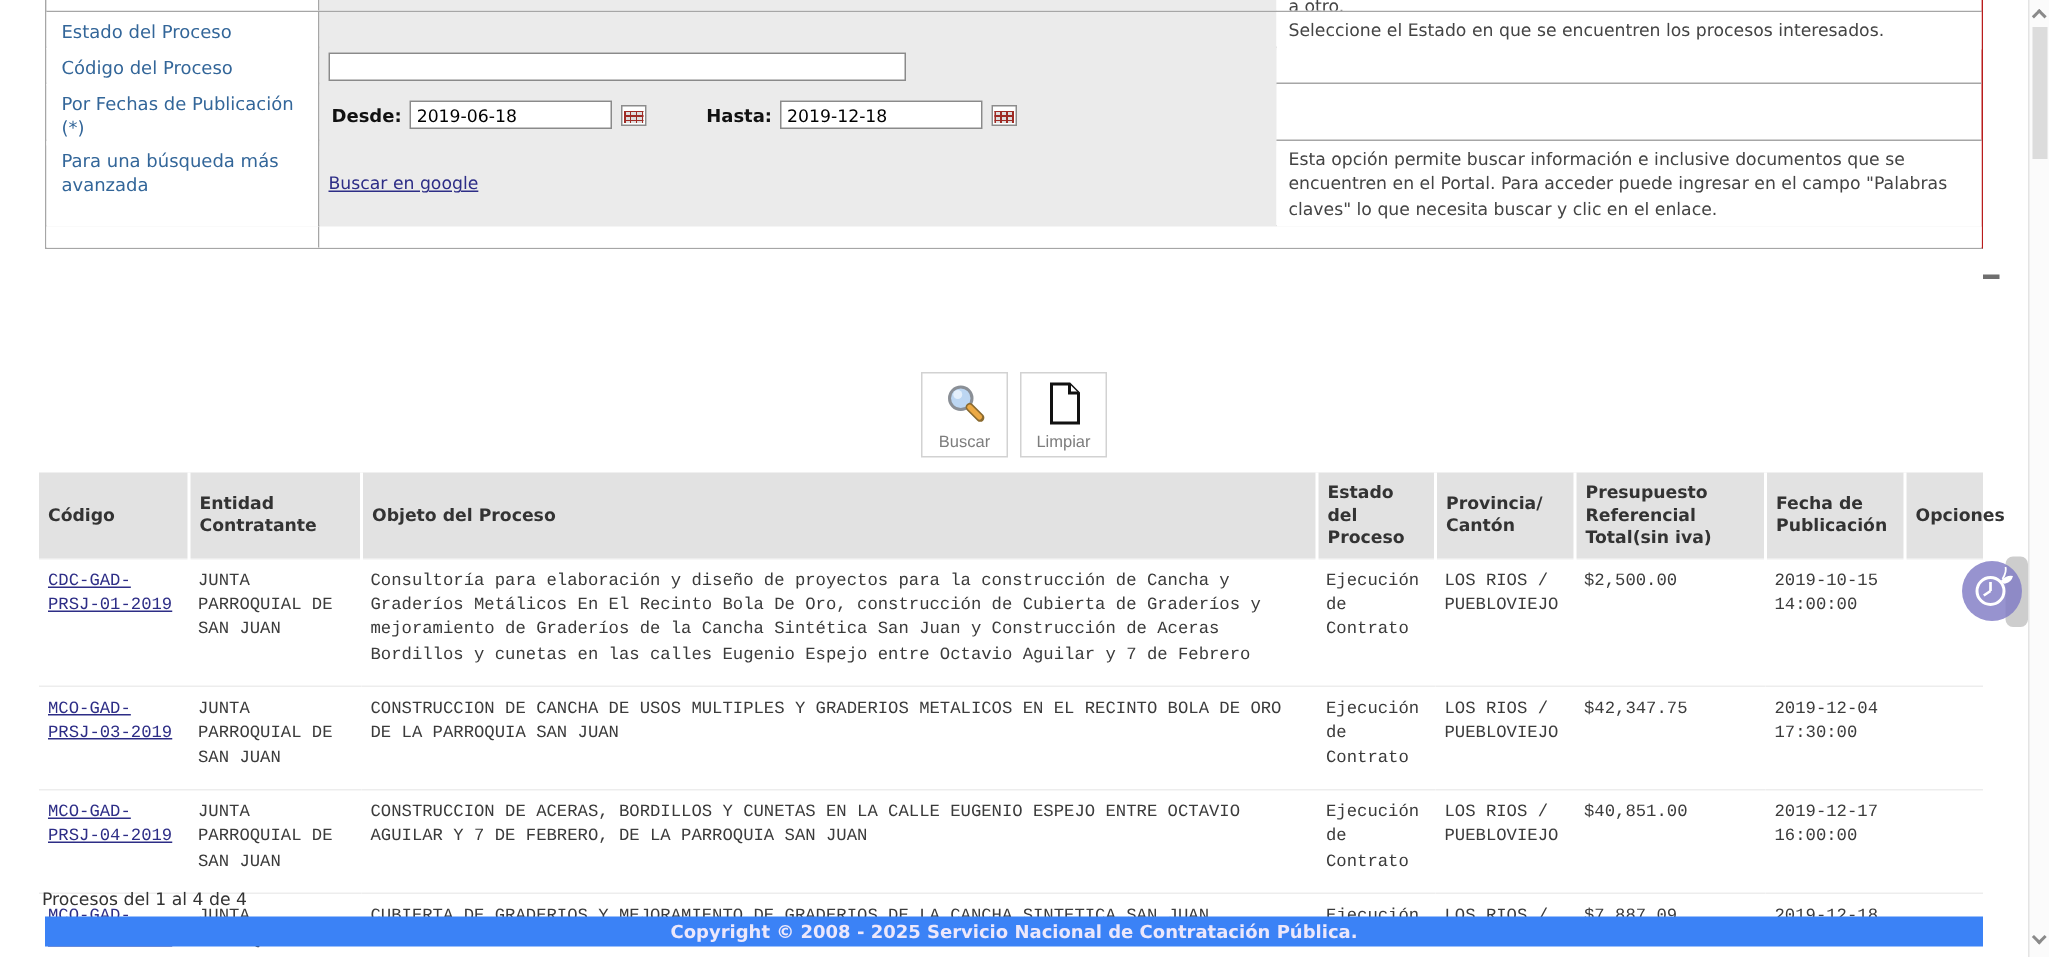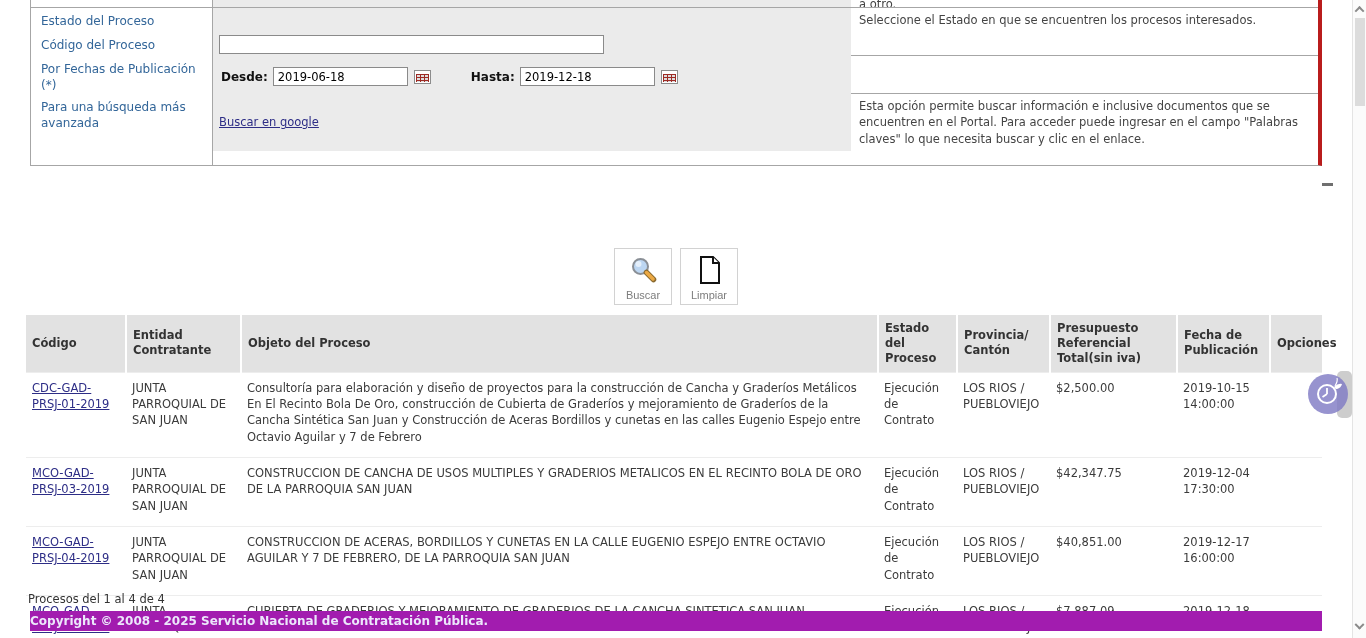--- a/index.html
+++ b/index.html
@@ -2,21 +2,21 @@
 <html><head>
 <meta charset="utf-8">
 <style>
   * { box-sizing: border-box; margin: 0; padding: 0; }
   html,body { width:1366px; height:638px; overflow:hidden; background:#fff;
     font-family:"DejaVu Sans","Liberation Sans",sans-serif; font-size:11.5px; color:#3b3b3b; }
   .page { position:relative; width:1352px; height:638px; }
 
   
   .form-table { position:absolute; left:30px; top:0; width:1292px;
-    border-left:1px solid #a6a6a6; border-right:4px solid #b91c1c; border-bottom:1px solid #a6a6a6; }
+    border-left:1px solid #a6a6a6; border-right:1px solid #b91c1c; border-bottom:1px solid #a6a6a6; }
   .frow { display:grid; grid-template-columns:182px 638px 1fr; border-bottom:1px solid #a6a6a6; }
   .frow.noline { border-bottom:none; }
   .fcell-label { background:#fff; border-right:1px solid #a6a6a6; color:#336699; font-size:12px;
     padding:5px 8px 4px 10px; line-height:1.35; }
   .fcell-mid { background:#ebebeb; padding:3px 6px; display:flex; align-items:center; }
   .fcell-help { background:#fff; color:#444; padding:4px 10px 4px 8px; line-height:1.42; }
   .clipped-row { height:8px; overflow:hidden; }
   .clipped-row .fcell-help { padding-top:0; }
   .clipped-row .clip-text { margin-top:-4px; display:block; }
   .row-tipo { height:37px; }
@@ -46,30 +46,30 @@
   .act-btn { width:58px; height:57px; background:#fff; border:1px solid #d2d2d2; cursor:pointer;
     display:flex; flex-direction:column; align-items:center; justify-content:flex-end; padding-bottom:3px; }
   .act-btn span { color:#7d7d7d; font-size:11px; margin-top:2px; }
 
   
   .results { position:absolute; left:26px; top:315px; width:1296px; border-collapse:collapse; table-layout:fixed; }
   .results th { background:#e2e2e2; color:#333; font-weight:bold; font-size:11.5px; text-align:left;
     vertical-align:middle; padding:6px 6px; height:44px; border-right:2px solid #fff; line-height:1.3; }
   .results td { vertical-align:top; padding:7px 6px 6px 6px; line-height:1.42; color:#3b3b3b;
     border-top:1px solid #ededed; overflow-wrap:break-word; }
-  .results tr.r-tall td { padding-bottom:12px; }
+  .results tr.r-tall td { padding-bottom:12px;font-family:Liberation Mono, monospace; }
   .col-codigo{width:100px;} .col-entidad{width:115px;} .col-objeto{width:637px;}
   .col-estado{width:79px;} .col-prov{width:93px;} .col-pres{width:127px;}
   .col-fecha{width:93px;} .col-opc{width:52px;}
   .code-link { color:#2d2d86; text-decoration:underline; cursor:pointer; }
   .summary { position:absolute; left:28px; top:592px; color:#333; }
 
   
-  .footer { position:absolute; left:30px; top:611px; width:1292px; height:20px; background:#a21caf;
-    color:#ece7fb; font-weight:bold; font-size:12px; display:flex; align-items:center; justify-content:flex-start; }
+  .footer { position:absolute; left:30px; top:611px; width:1292px; height:20px; background:#3b82f6;
+    color:#ece7fb; font-weight:bold; font-size:12px; display:flex; align-items:center; justify-content:center; }
 
   
   .scrollbar { position:fixed; right:0; top:0; width:14px; height:638px; background:#fbfbfb;
     border-left:1px solid #e4e4e4; }
   .sb-arrow { position:absolute; left:3px; width:8px; height:8px; }
   .sb-arrow i { display:block; width:7px; height:7px; border-left:2px solid #8a8a8a; border-top:2px solid #8a8a8a; }
   .sb-up { top:6px; } .sb-up i { transform:rotate(45deg) translate(1px,1px); }
   .sb-down { top:624px; } .sb-down i { transform:rotate(225deg) translate(2px,2px); }
   .sb-thumb { position:absolute; left:2px; top:18px; width:10px; height:88px; background:#dcdcdc; }
 

